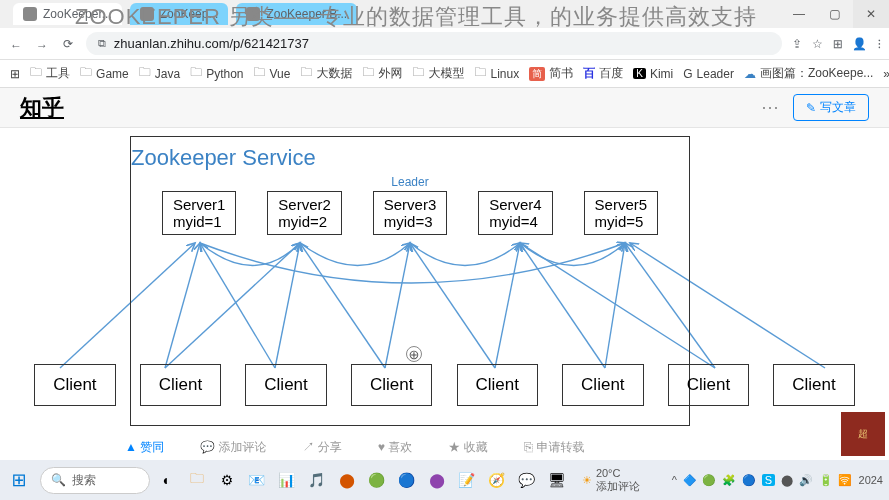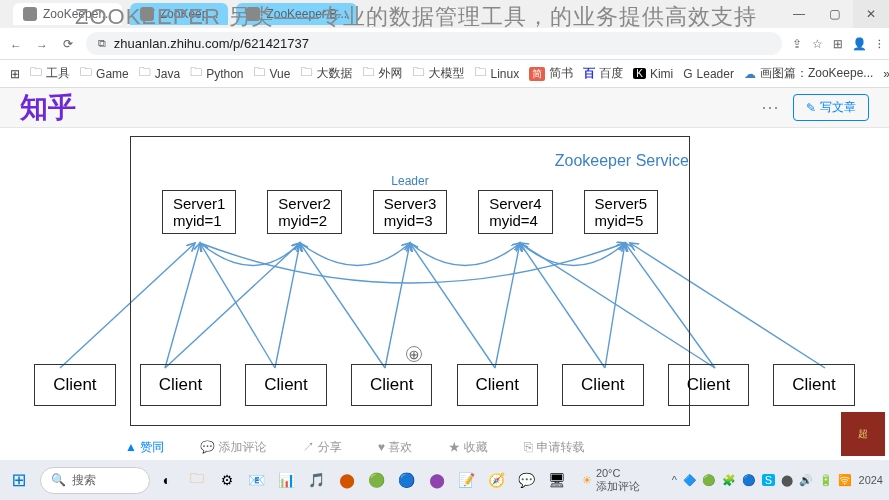--- a/index.html
+++ b/index.html
@@ -15,26 +15,26 @@
   .favicon { width:14px; height:14px; background:#888; border-radius:3px; display:inline-block;}
   .addr-bar { display:flex; align-items:center; height:32px; padding:0 8px; gap:10px; background:#fff; border-bottom:1px solid #e0e0e0;}
   .nav-ico { color:#5f6368; width:16px; text-align:center;}
   .url-box { flex:1; display:flex; align-items:center; gap:8px; background:#f1f3f4; border-radius:16px; padding:4px 12px; color:#202124; font-size:13px;}
   .url-box .lock { color:#5f6368; font-size:11px;}
   .addr-ico { color:#5f6368; }
   .bm-bar { display:flex; align-items:center; gap:10px; height:28px; padding:0 10px; background:#fff; border-bottom:1px solid #ddd; font-size:12px; color:#444;}
   .bm { display:flex; align-items:center; gap:4px; white-space:nowrap;}
   .bm .folder { color:#666;}
   .site-header { display:flex; align-items:center; justify-content:space-between; height:40px; background:#f7f7f7; padding:0 20px; border-bottom:1px solid #e5e5e5;}
-  .zhihu-logo { color:#6d28d9; font-size:28px; font-weight:bold;}
+  .zhihu-logo { color:#000000; font-size:22px; font-weight:bold;text-decoration:underline;}
   .write-btn { border:1px solid #0084ff; color:#0084ff; padding:4px 12px; border-radius:4px; display:flex; align-items:center; gap:4px;}
   .dots { color:#888; font-size:18px; margin-right:14px;}
   .content { position:relative; height:310px; background:#fff; overflow:hidden;}
   .diagram-frame { position:absolute; left:130px; top:8px; width:560px; height:290px; border:1.5px solid #333;}
-  .svc-title { text-align:right; color:#3b82c4; font-size:16px; margin-top:15px;}
+  .svc-title { text-align:left; color:#3b82c4; font-size:22px; margin-top:8px;}
   .leader { text-align:center; color:#3b82c4; font-size:12px; margin-top:4px;}
   .servers { display:flex; justify-content:space-evenly; margin-top:2px;}
   .server { border:1.5px solid #333; padding:4px 10px; font-size:15px;}
   .clients { position:absolute; left:10px; top:236px; width:869px; display:flex; justify-content:space-evenly;}
   .client { border:1.5px solid #333; padding:10px 18px; font-size:17px;}
   .zoom-ico { position:absolute; left:406px; top:218px; font-size:13px; color:#555; border:1px solid #888; border-radius:50%; width:16px; height:16px; display:flex; align-items:center; justify-content:center;}
   svg.lines { position:absolute; left:0; top:0;}
   .taskbar { position:absolute; bottom:0; left:0; width:889px; height:40px; background:#e9edf3; display:flex; align-items:center; padding:0 6px; gap:4px;}
   .tb-search { display:flex; align-items:center; gap:6px; background:#fff; border-radius:16px; padding:4px 10px; color:#666; border:1px solid #ccc; margin-left:4px; width:110px;}
   .tb-icon { width:26px; height:26px; border-radius:4px; display:flex; align-items:center; justify-content:center; font-size:14px;}

